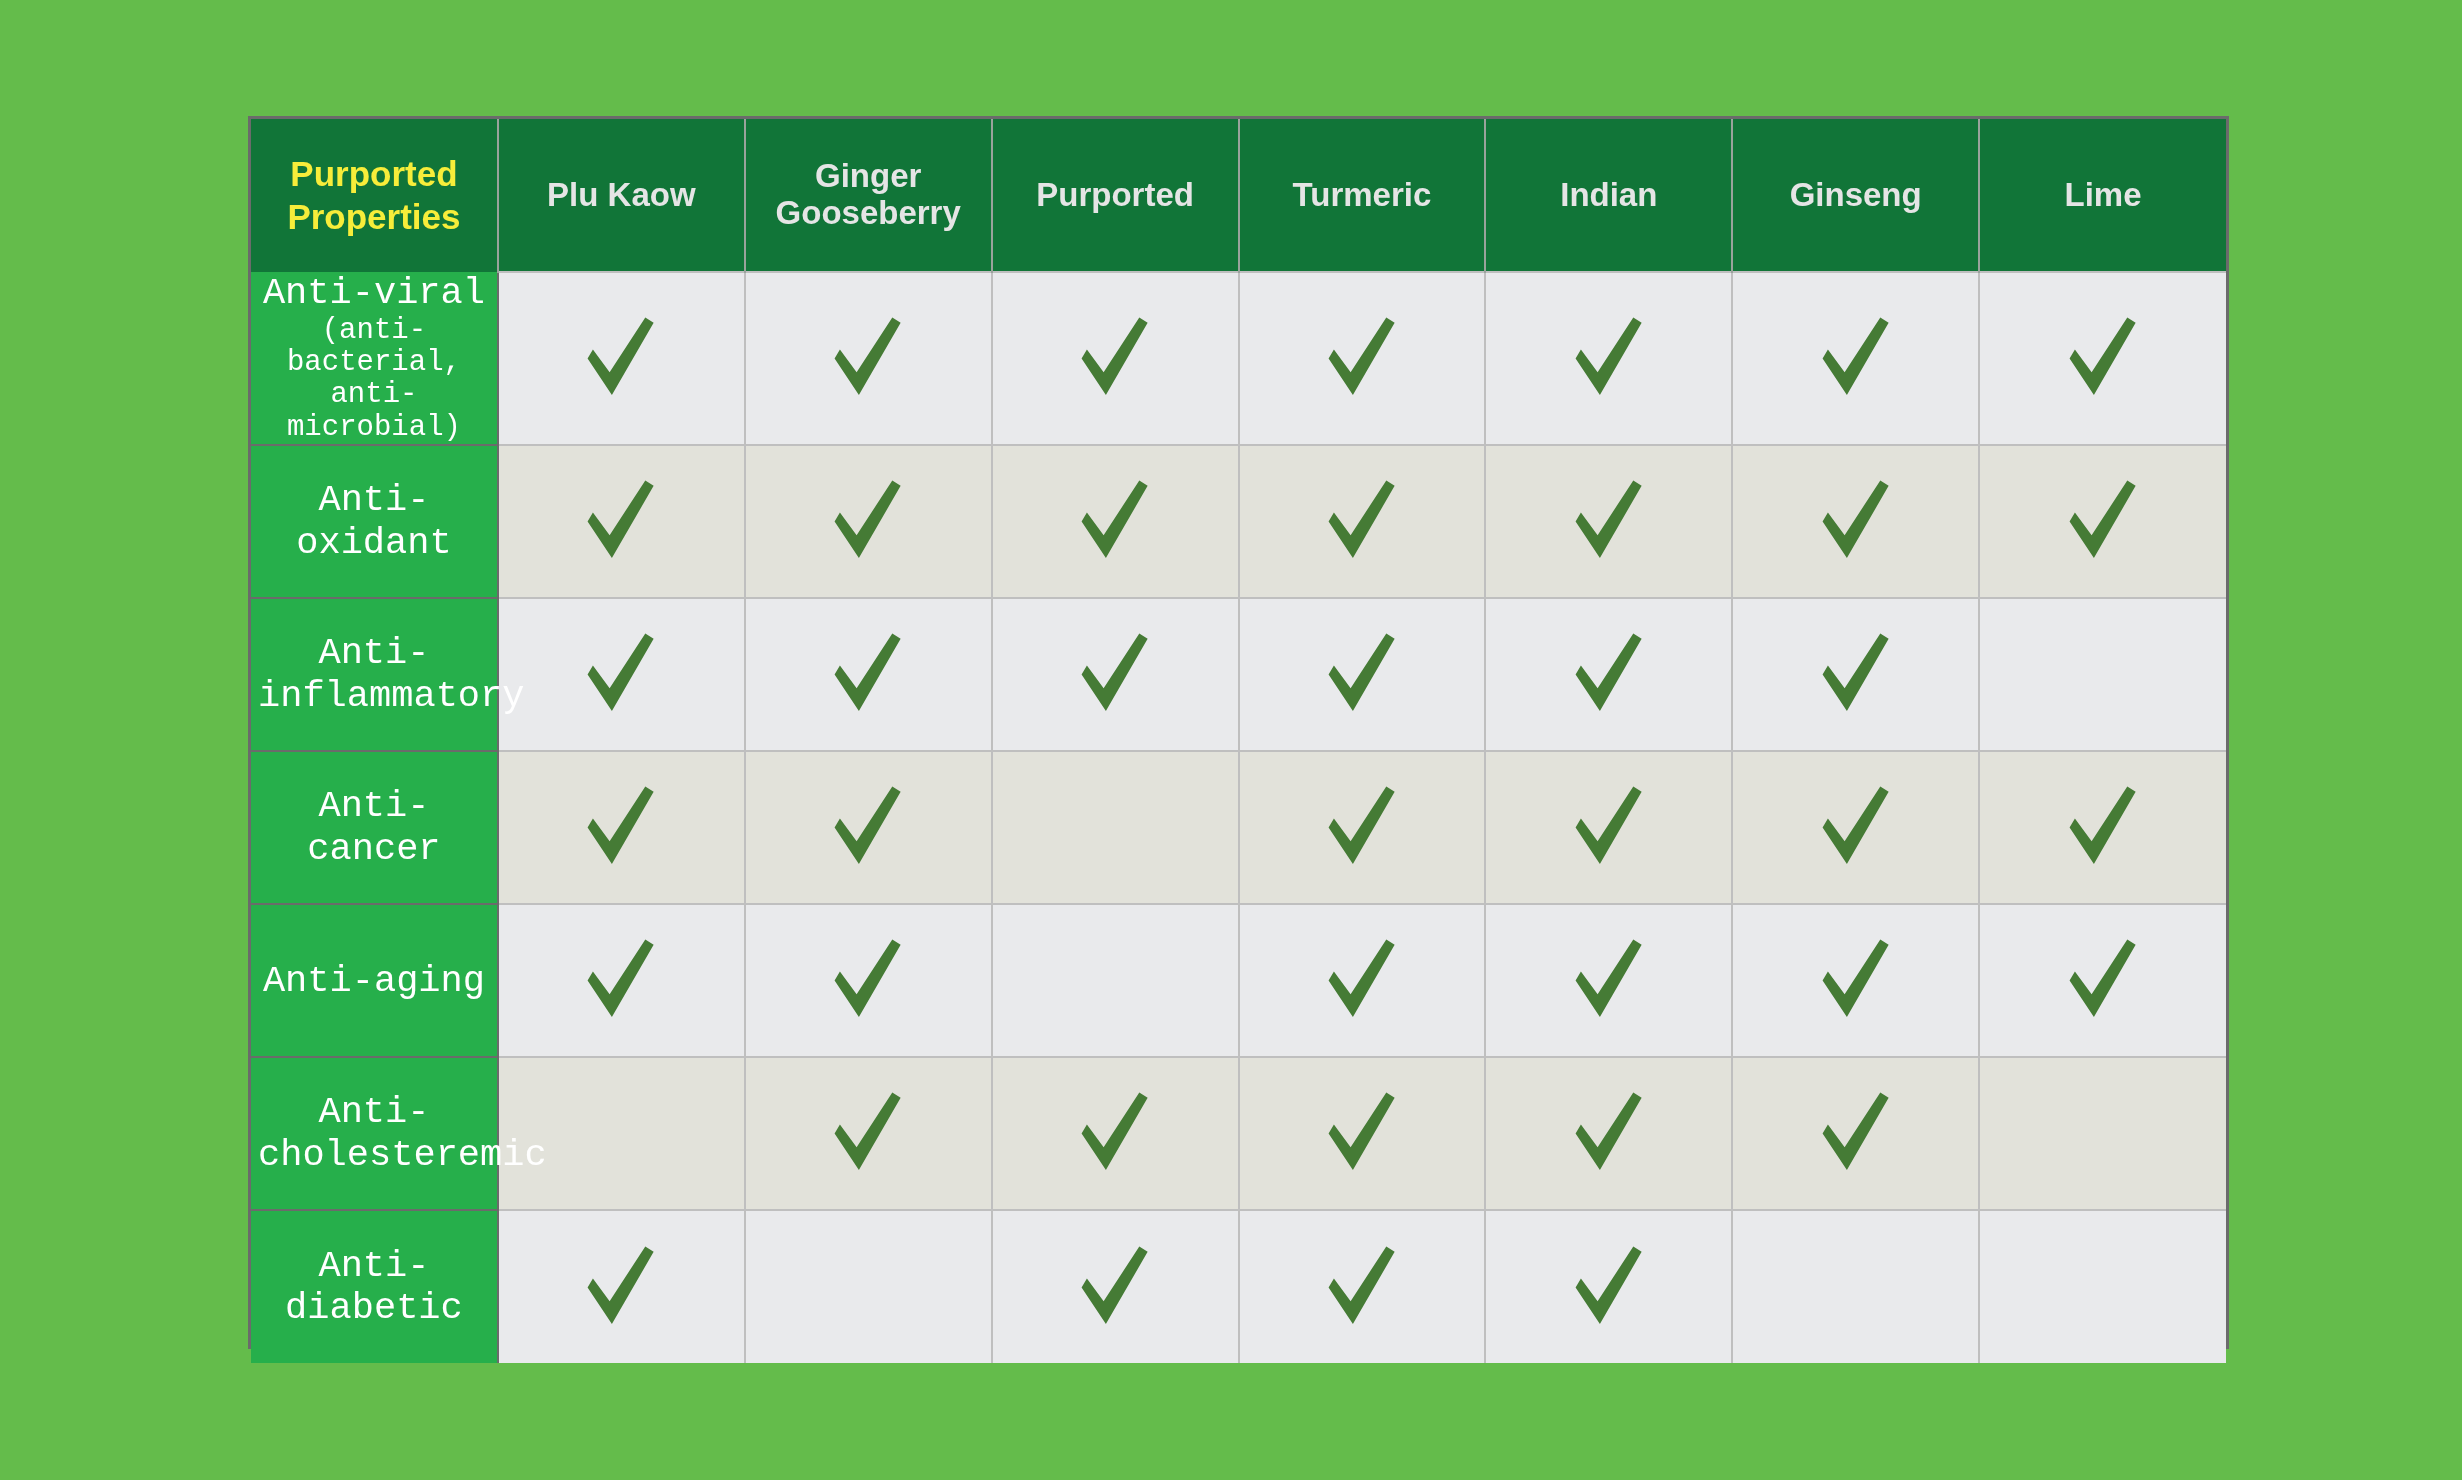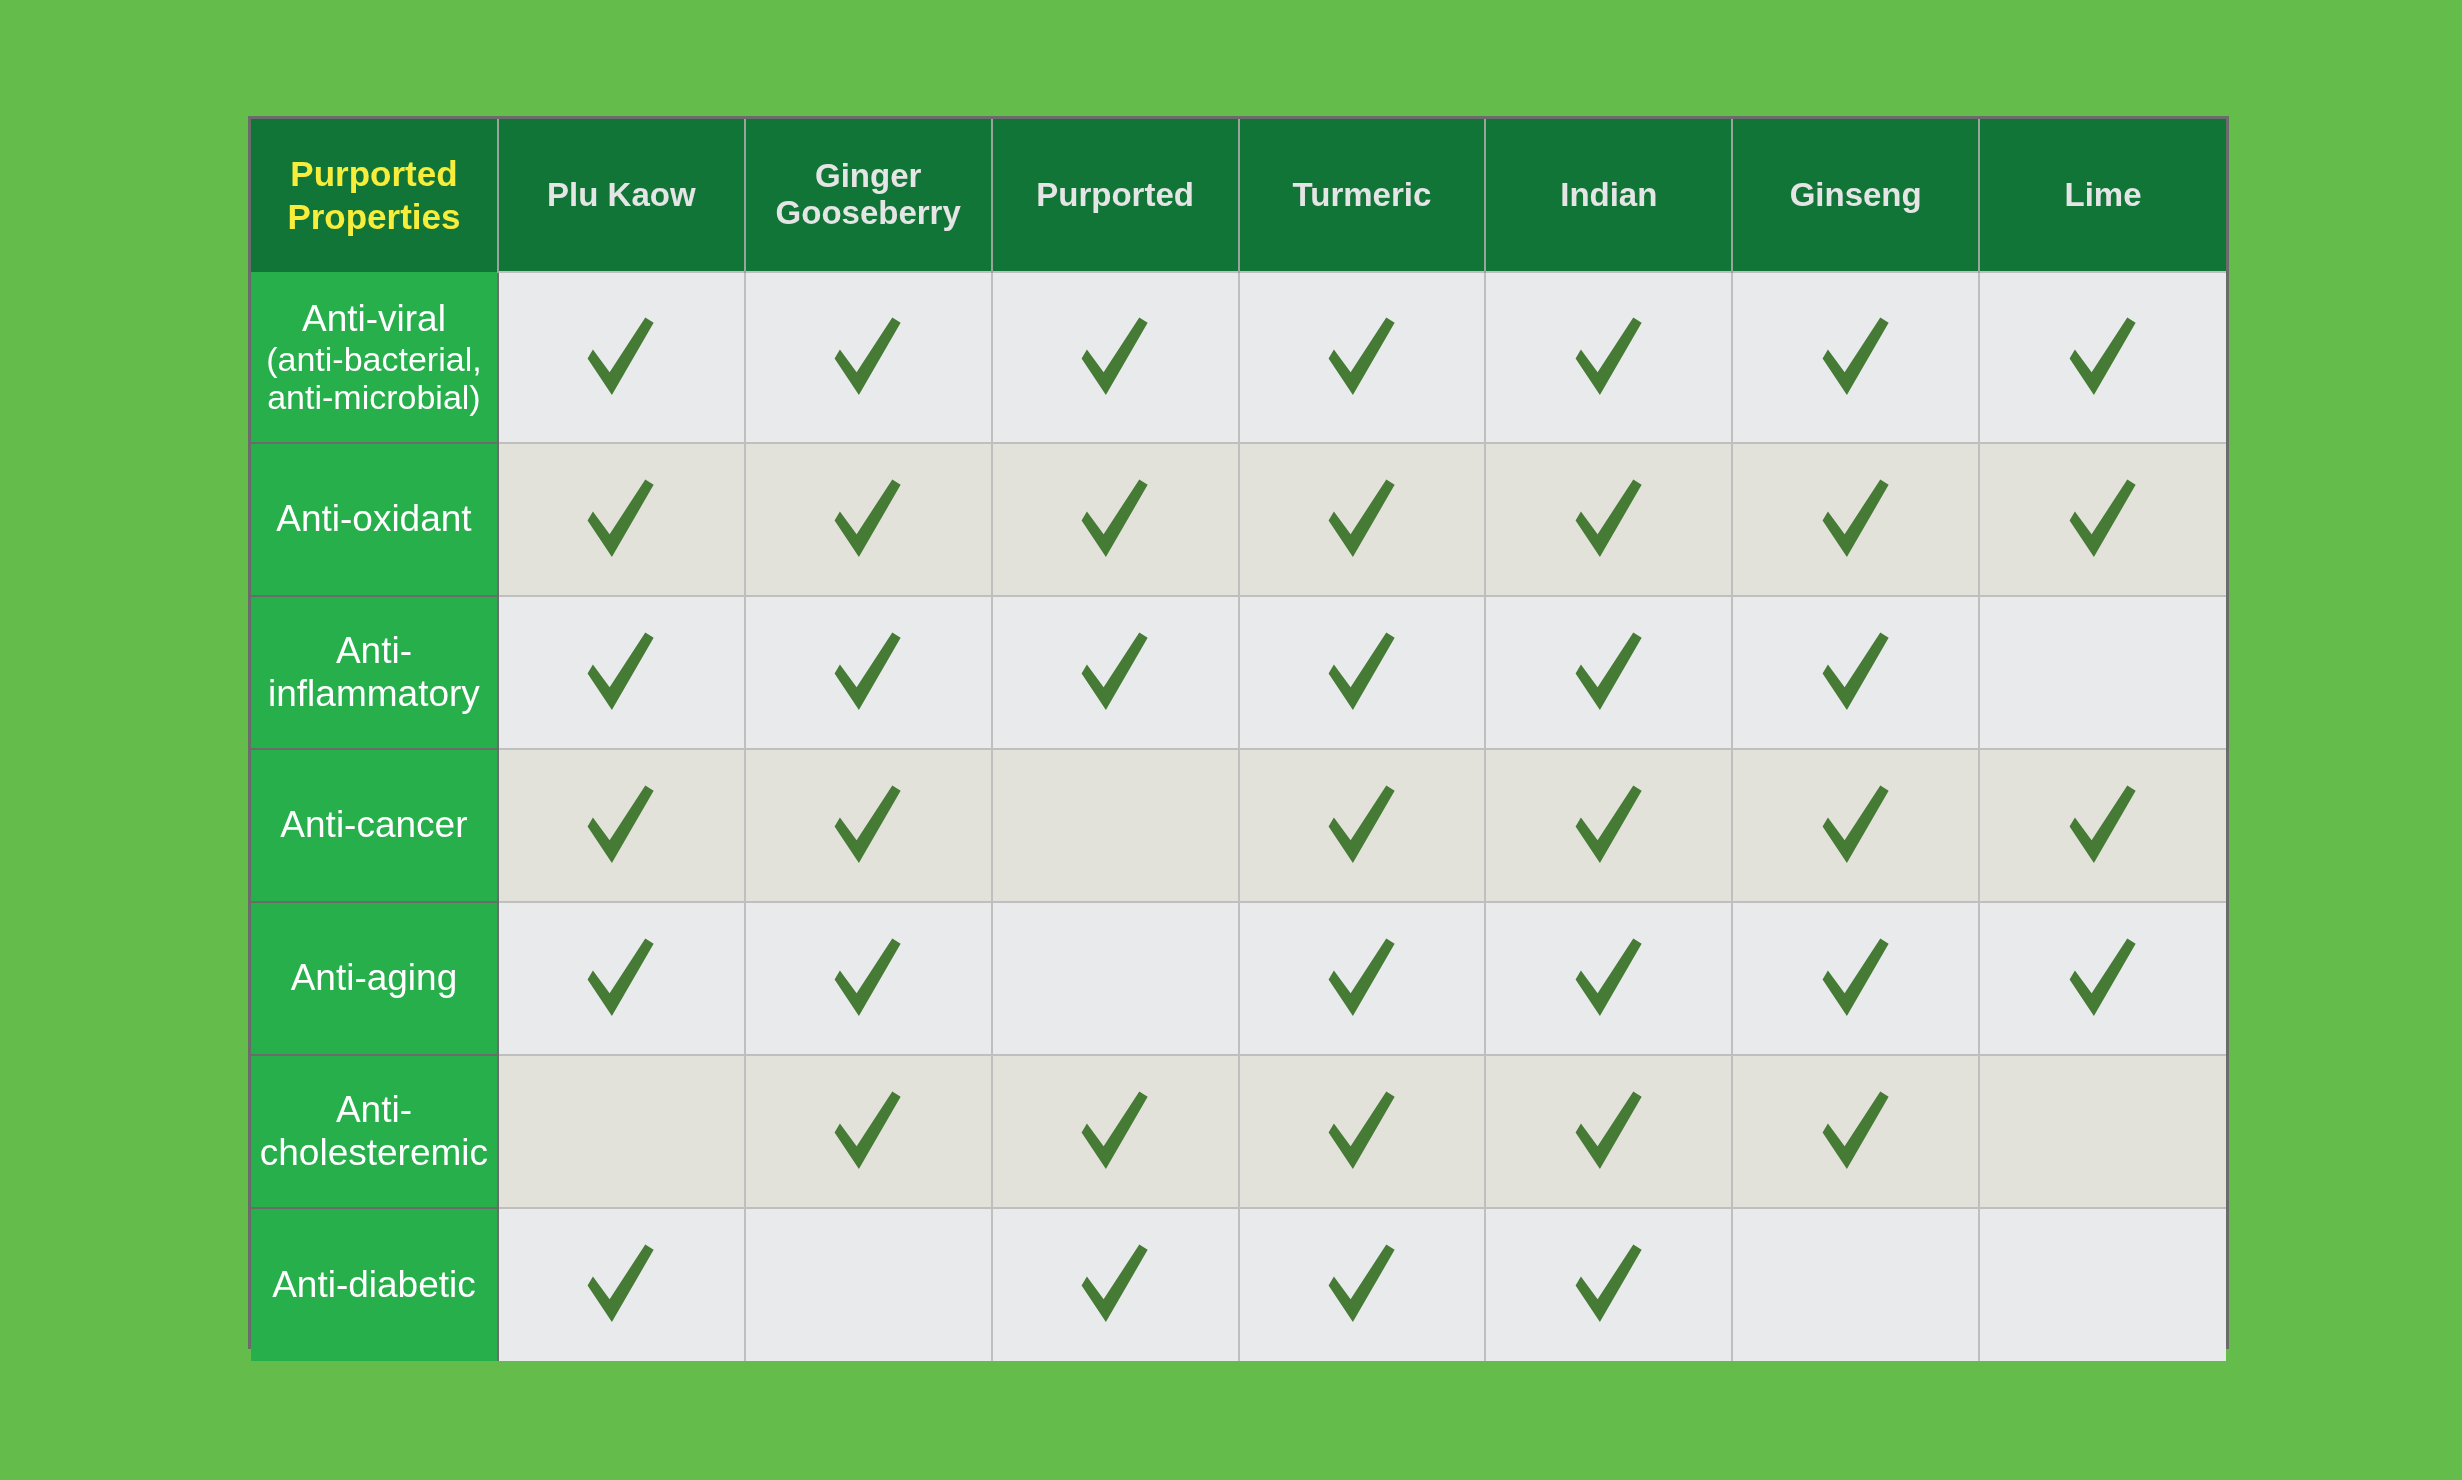--- a/index.html
+++ b/index.html
@@ -62,20 +62,21 @@
   th.corner {
     color: #f7ed3a;
     border-right: 2.1px solid #9aa39c;
     font-size: 35px;
     line-height: 1.22;
   }
 
   
   tbody tr {
     height: 153px;
+    font-family: Liberation Mono, monospace;
   }
   tbody tr.tall {
     height: 171px;
   }
   tbody tr.odd td.cell {
     background: #e9eaec;
   }
   tbody tr.even td.cell {
     background: #e2e2da;
   }
@@ -91,21 +92,21 @@
     border-right: 2.8px solid #6b6b6b;
     border-bottom: 2.1px solid #6b6b6b;
     padding: 0 7px;
     box-sizing: border-box;
   }
   tbody tr:last-child td.rowlabel {
     border-bottom: none;
   }
   td.rowlabel .sub {
     display: block;
-    font-size: 34px;
+    font-size: 29px;
     line-height: 1.12;
   }
 
   td.cell {
     border-right: 2.1px solid #bfbfbf;
     border-bottom: 2.1px solid #bfbfbf;
     text-align: center;
     vertical-align: middle;
     padding: 0;
     box-sizing: border-box;

